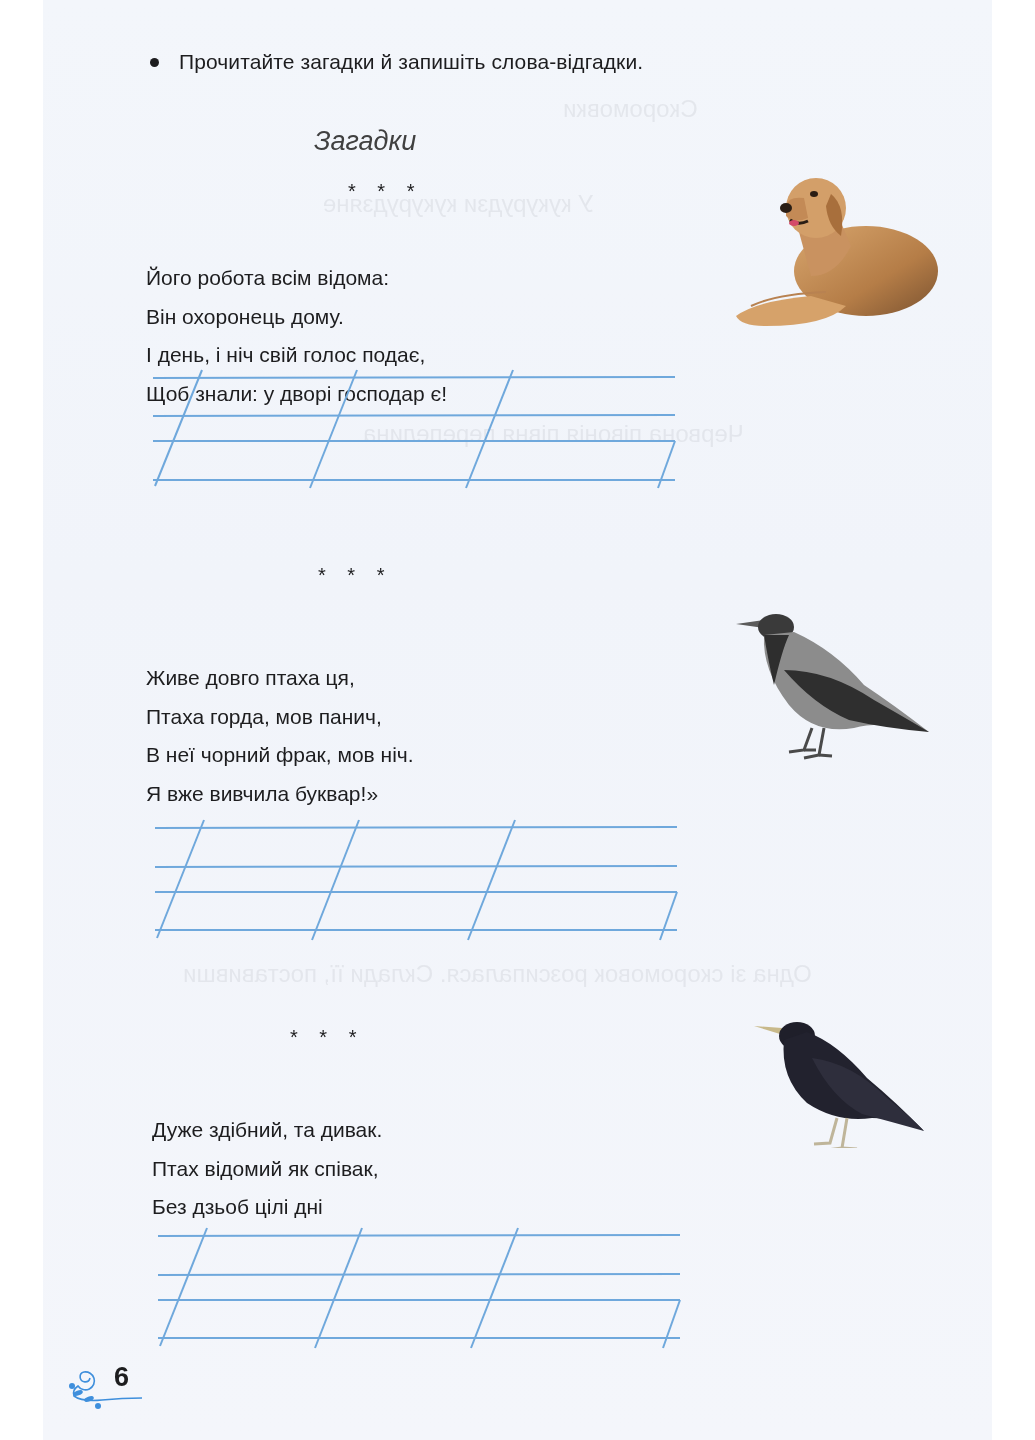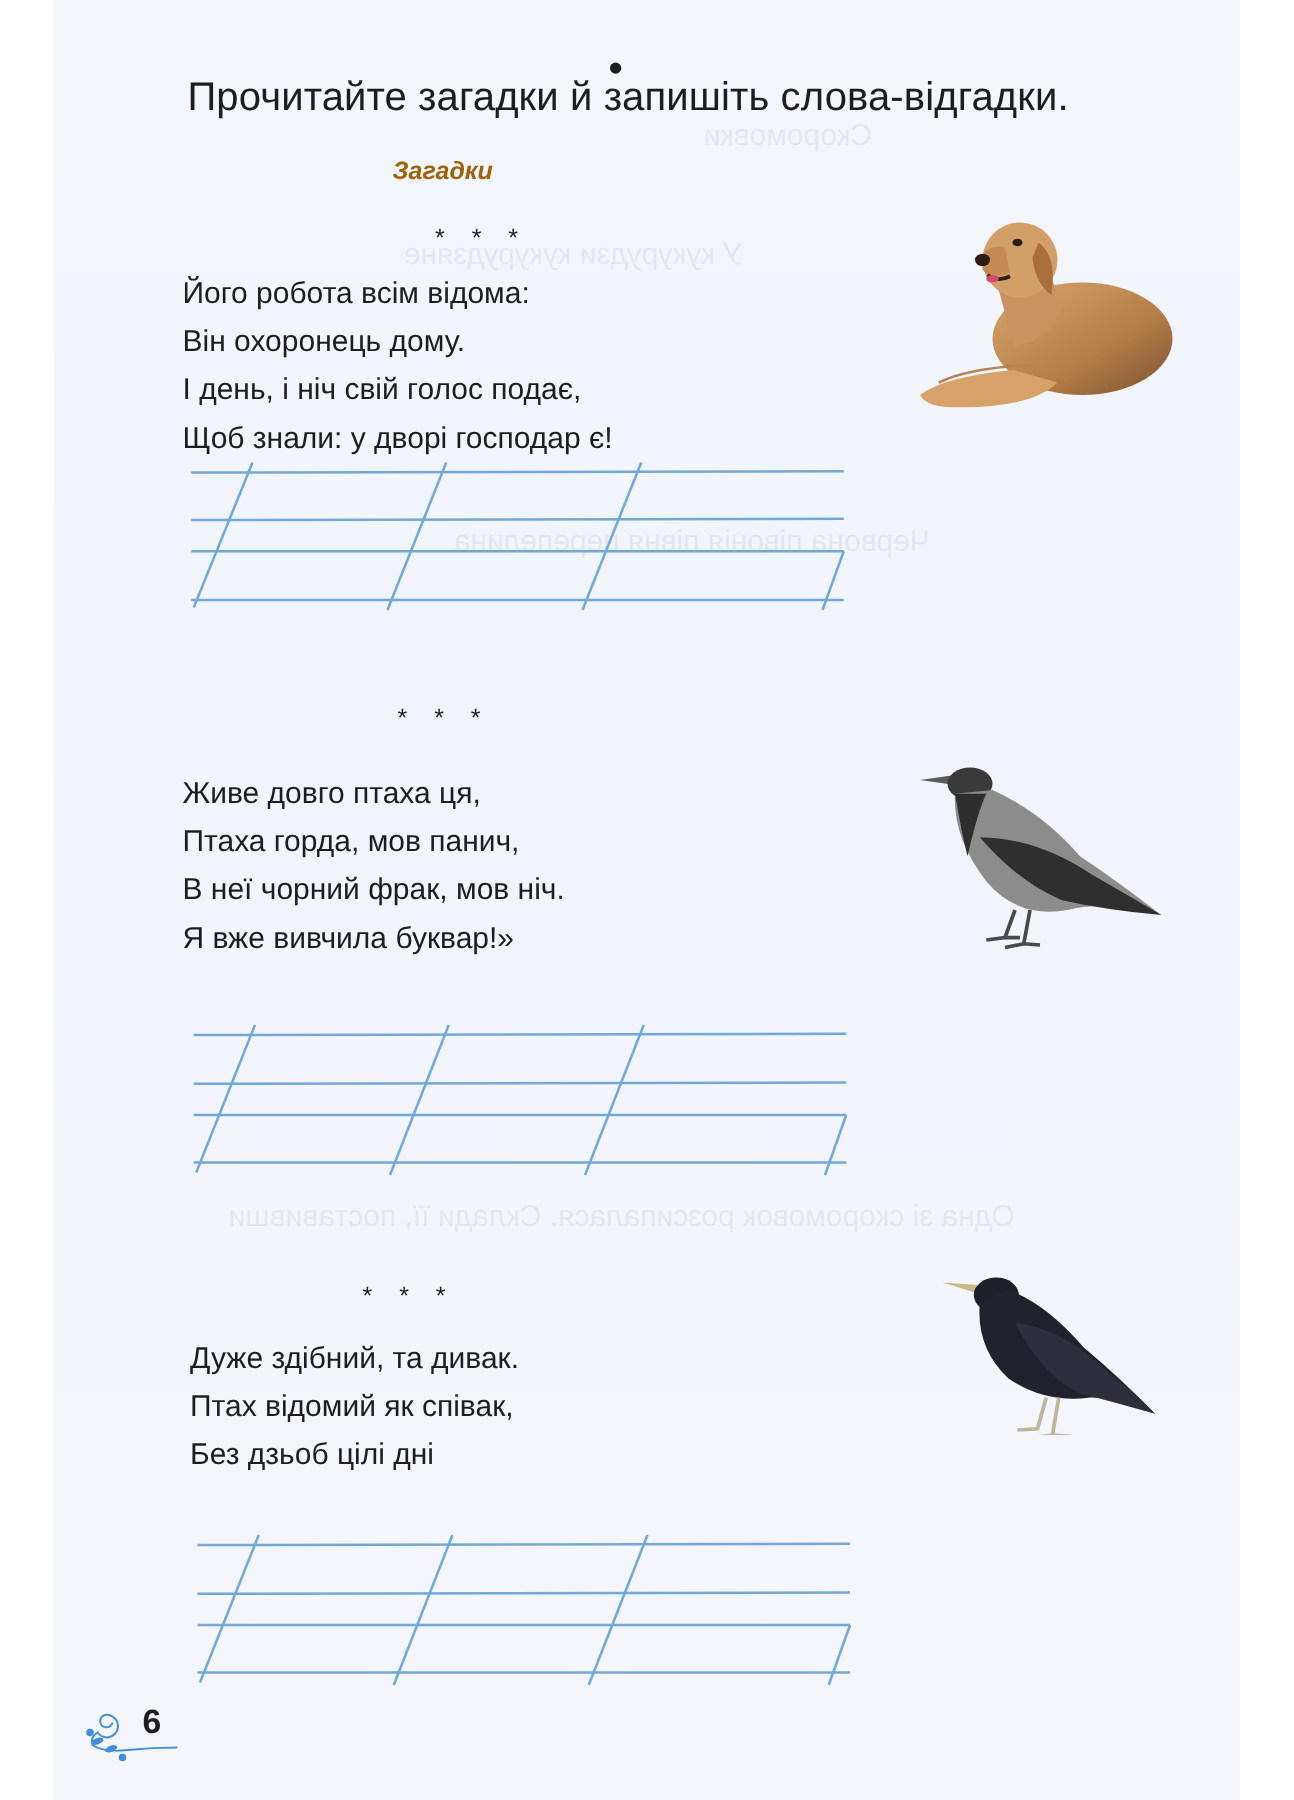--- a/index.html
+++ b/index.html
@@ -10,36 +10,36 @@
   }
   .page {
     position:absolute; left:43px; top:0; width:949px; height:1440px;
     background:linear-gradient(180deg,#f3f6fb 0%,#f1f4fa 40%,#f4f6fb 100%);
   }
   .ghost {
     position:absolute; color:#c9ccd3; opacity:.35; font-size:24px;
     transform:scaleX(-1); white-space:nowrap;
   }
   .instruction {
-    position:absolute; left:150px; top:50px; font-size:32px; color:#1d1d1f;
-    display:flex; align-items:center; letter-spacing:.1px;flex-direction:column;
+    position:absolute; left:150px; top:50px; font-size:21px; color:#1d1d1f;
+    display:flex; align-items:center; letter-spacing:.1px;
   }
   .bullet {
     width:9px; height:9px; border-radius:50%; background:#1d1d1f;
     margin-right:20px; display:inline-block;
   }
   .section-title {
-    position:absolute; left:314px; top:126px; font-size:20px;
-    font-weight:bold; font-style:italic; color:#a16207;
+    position:absolute; left:314px; top:126px; font-size:27px;
+    font-weight:normal; font-style:italic; color:#404040;
   }
   .stars {
     position:absolute; font-size:20px; color:#1d1d1f; letter-spacing:8px;
   }
   .riddle {
-    position:absolute; font-size:24px; line-height:38.5px; color:#1d1d1f;
+    position:absolute; font-size:21px; line-height:38.5px; color:#1d1d1f;margin-top:43px;
   }
   .riddle div { white-space:nowrap; }
   .lines { position:absolute; }
   .lines svg { display:block; }
   .pic { position:absolute; }
   .page-number {
     position:absolute; left:114px; top:1362px; font-size:27px;
     font-weight:bold; color:#1d1d1f;
   }
   .ornament { position:absolute; left:62px; top:1360px; }

